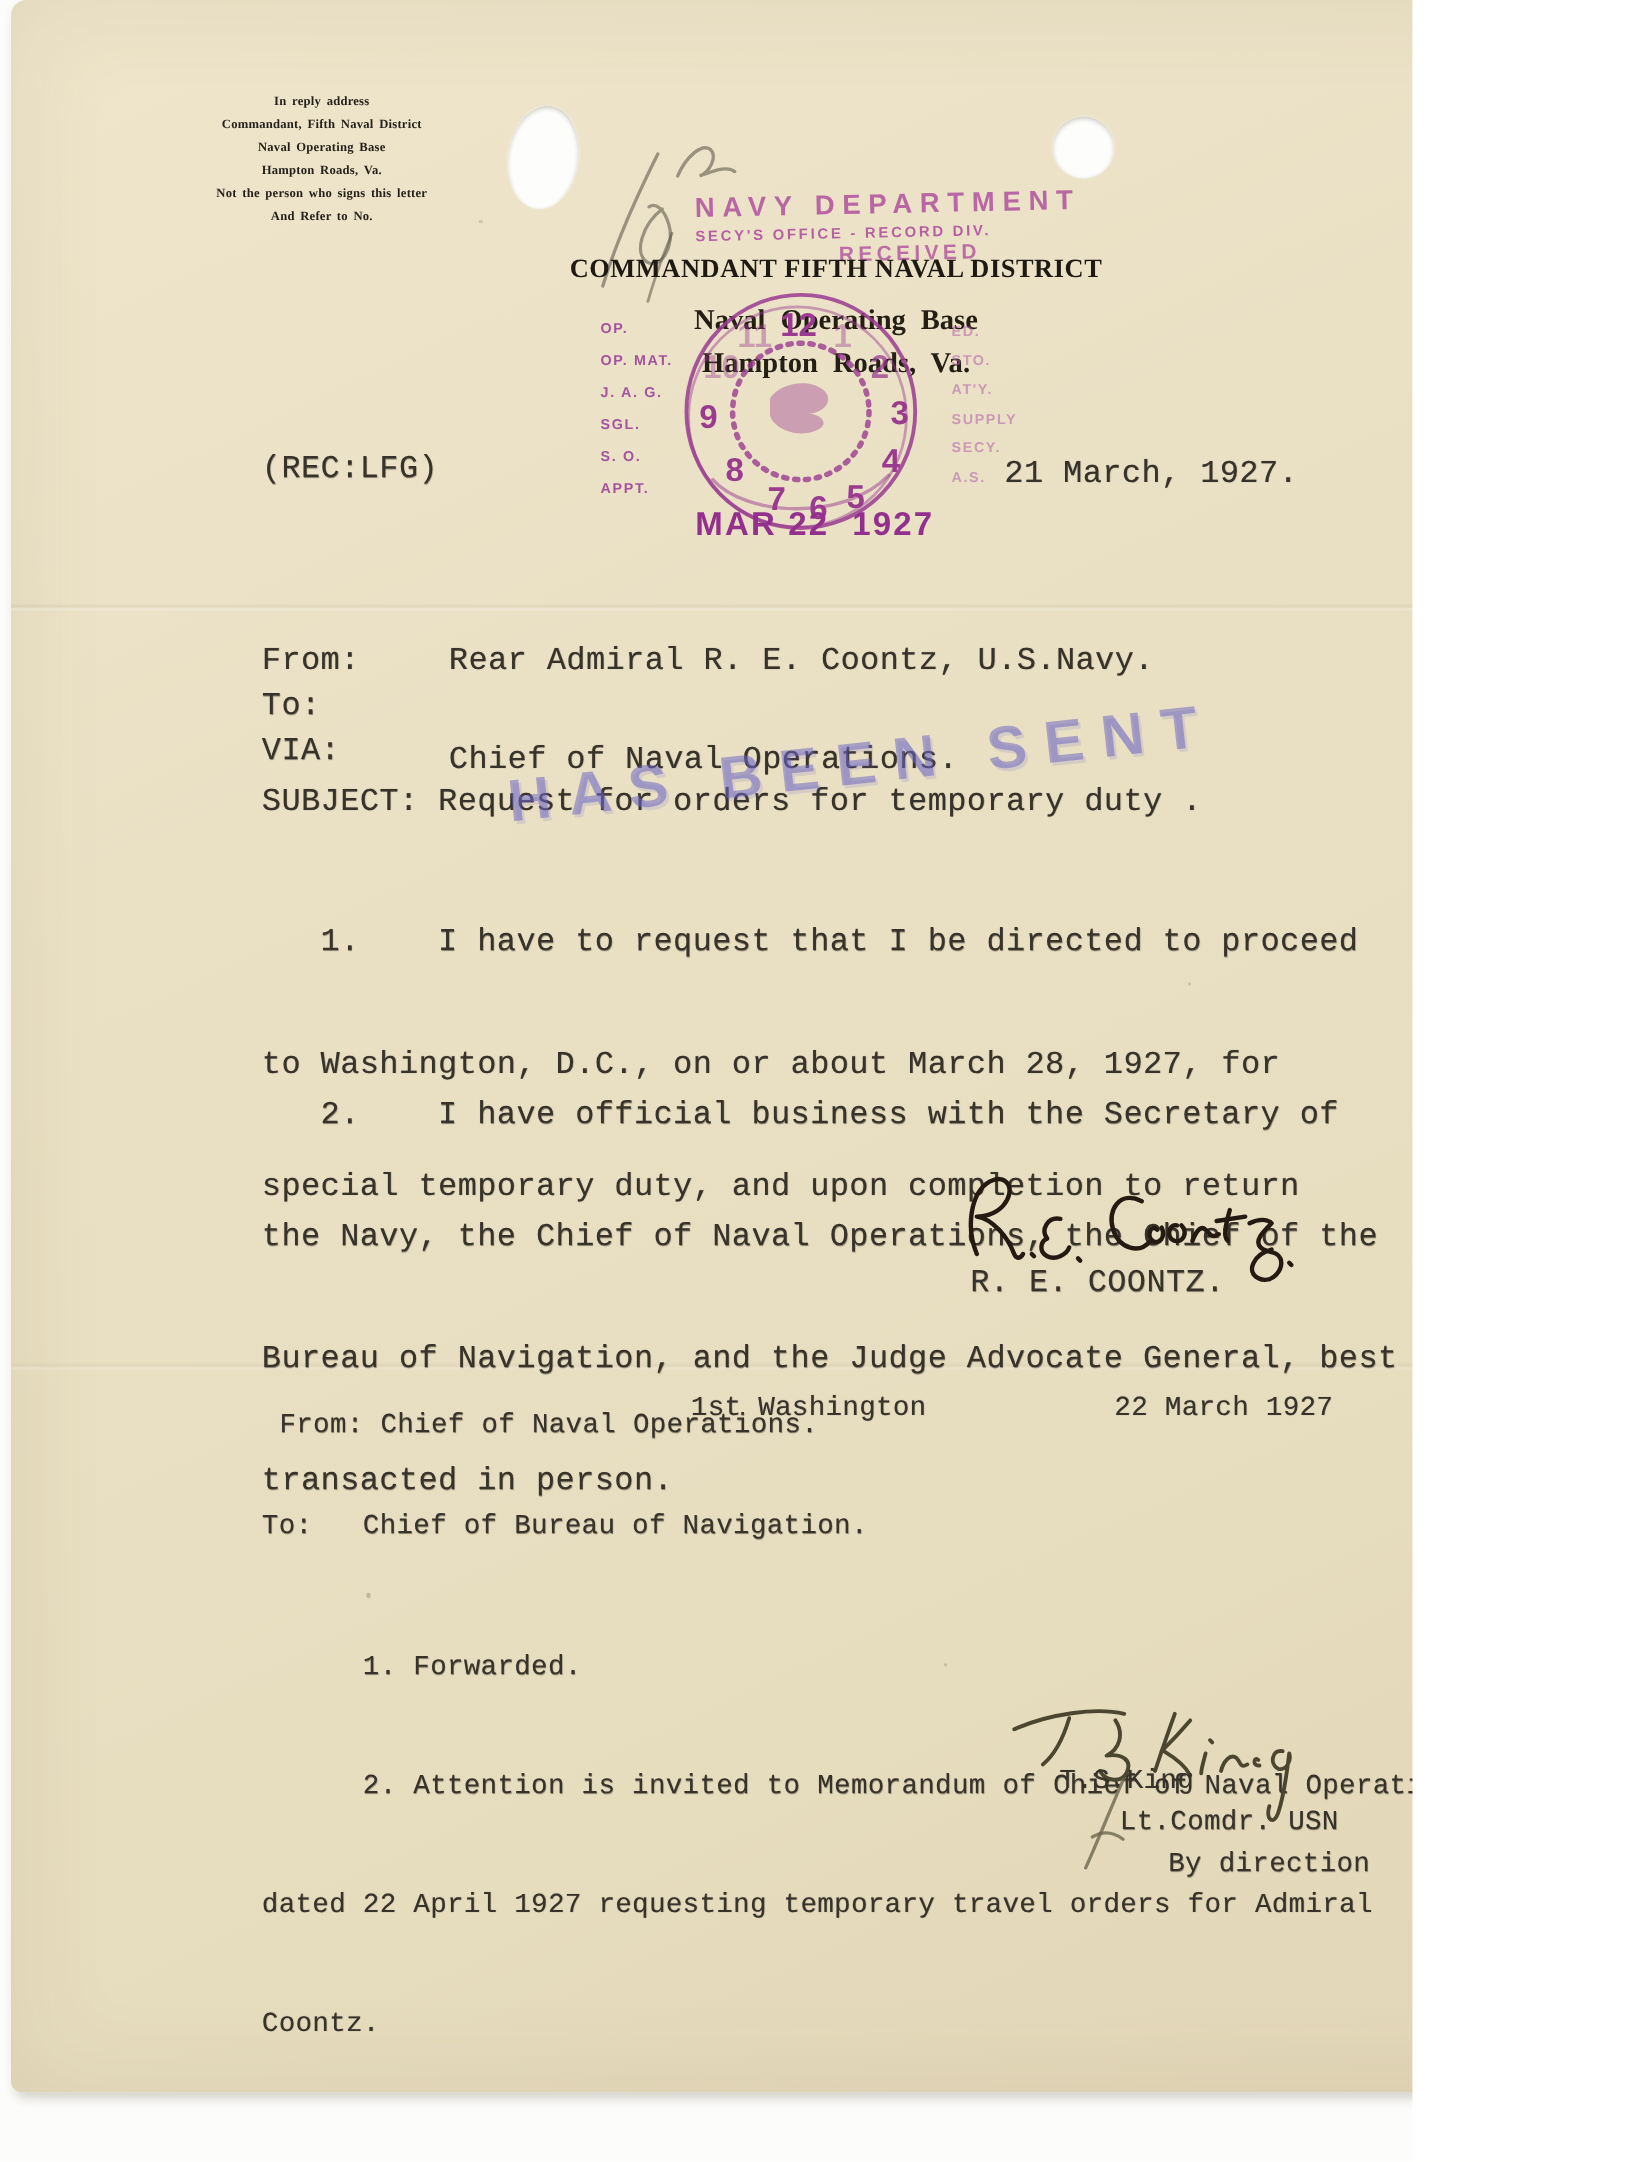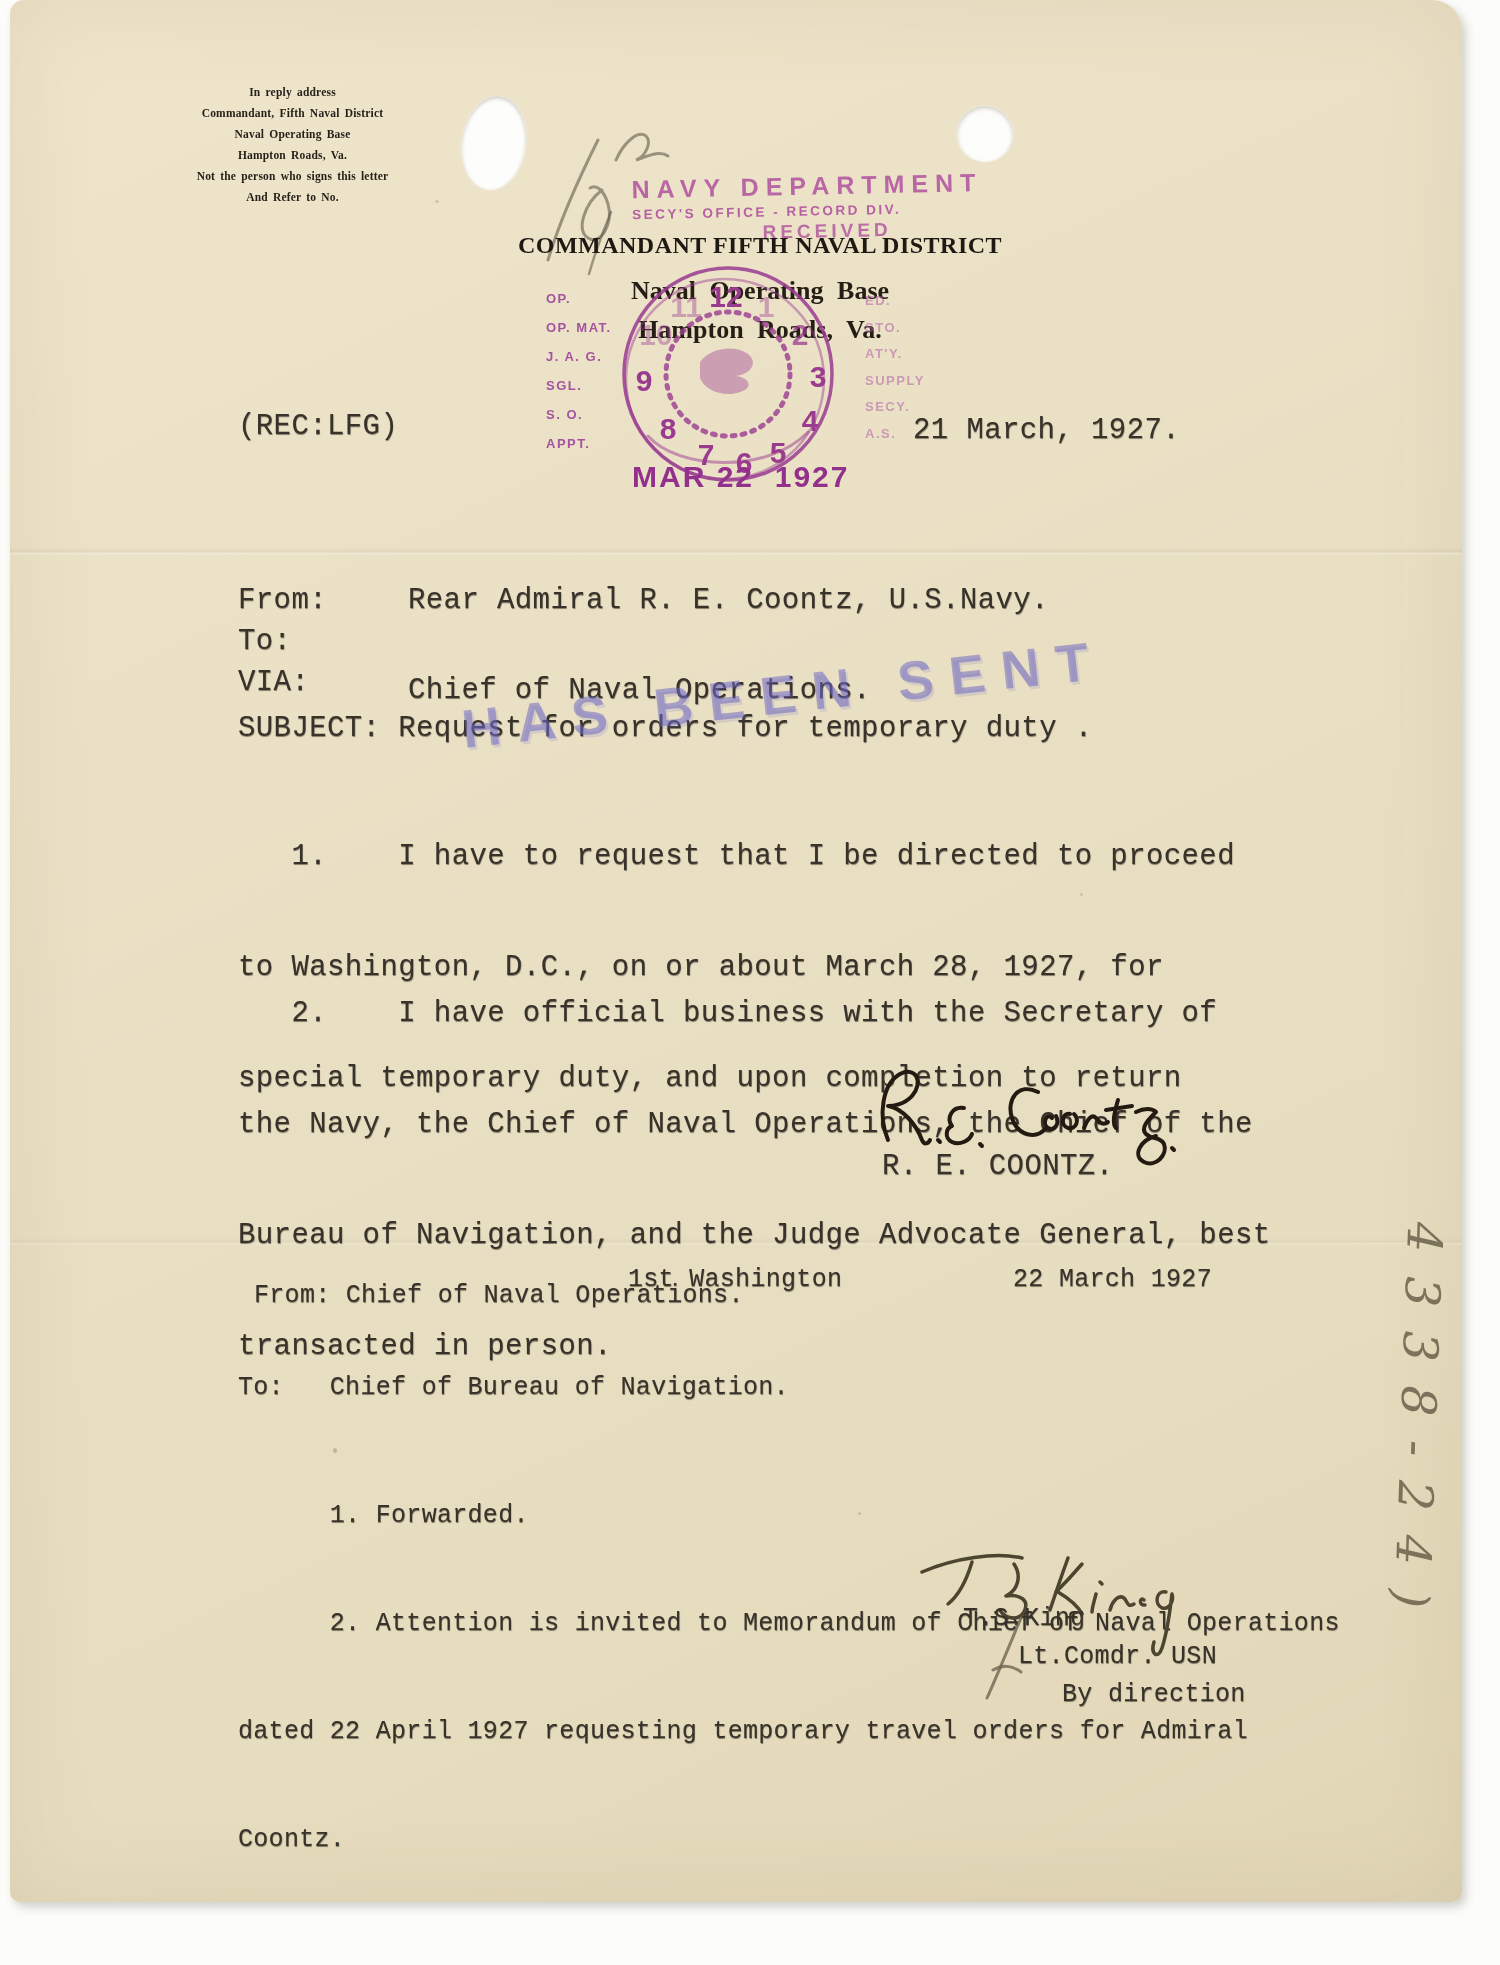--- a/index.html
+++ b/index.html
@@ -1,16 +1,16 @@
 <!DOCTYPE html>
 <html><head>
 <meta charset="utf-8">
 <style>
   html,body{margin:0;padding:0;background:#ffffff;}
-  .photo{position:relative;width:1500px;height:1965px;background:#fcfcfa;overflow:hidden;
+  .photo{position:relative;width:1284px;height:1965px;background:#fcfcfa;overflow:hidden;
          font-family:"Liberation Serif",serif;}
   .paper{position:absolute;left:10px;top:0;width:1452px;height:1902px;
          background:linear-gradient(155deg,#eee5cb 0%,#e9dfc3 45%,#e6dcbe 75%,#e1d6b6 100%);
          border-radius:14px 30px 10px 10px;
          box-shadow:4px 5px 10px rgba(60,50,30,0.22), inset 0 0 90px rgba(120,100,60,0.10);}
   .crease{position:absolute;left:0;width:100%;height:8px;
           background:linear-gradient(180deg,rgba(255,255,255,0) 0%,rgba(90,75,45,0.07) 45%,rgba(255,255,255,0.25) 70%,rgba(255,255,255,0) 100%);}
   .speck{position:absolute;border-radius:50%;background:rgba(90,60,30,0.5);}
 
   

